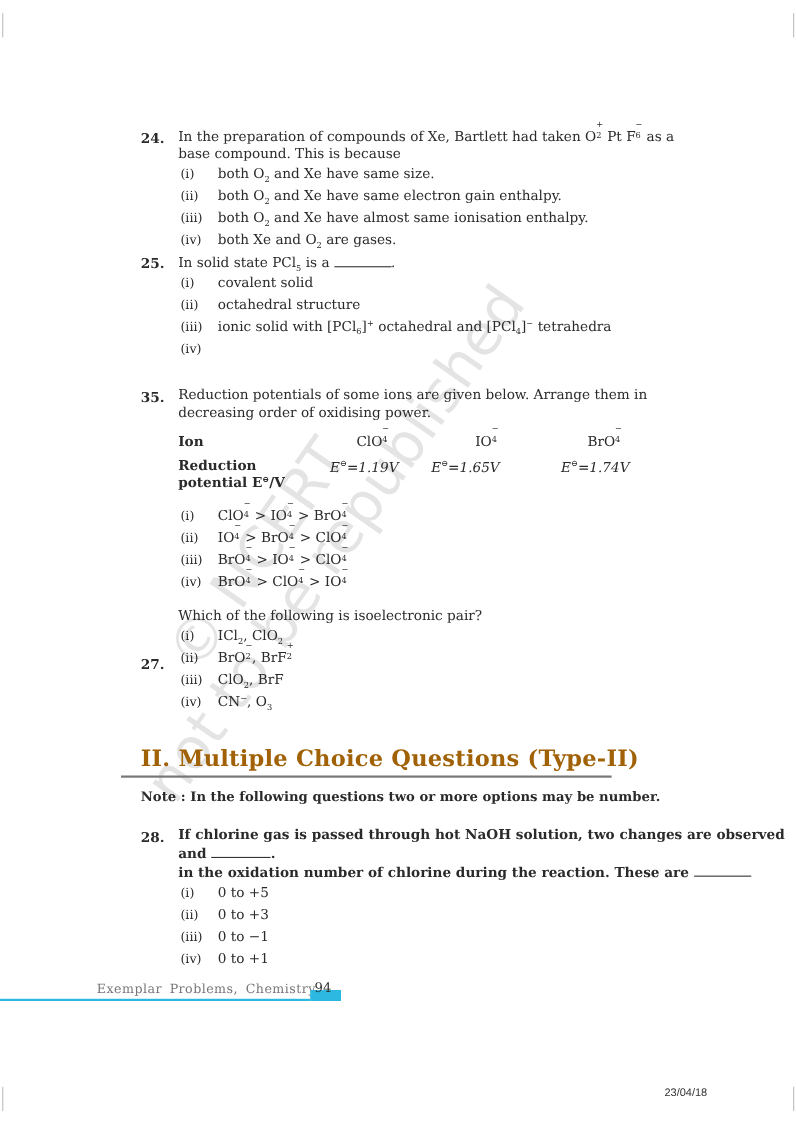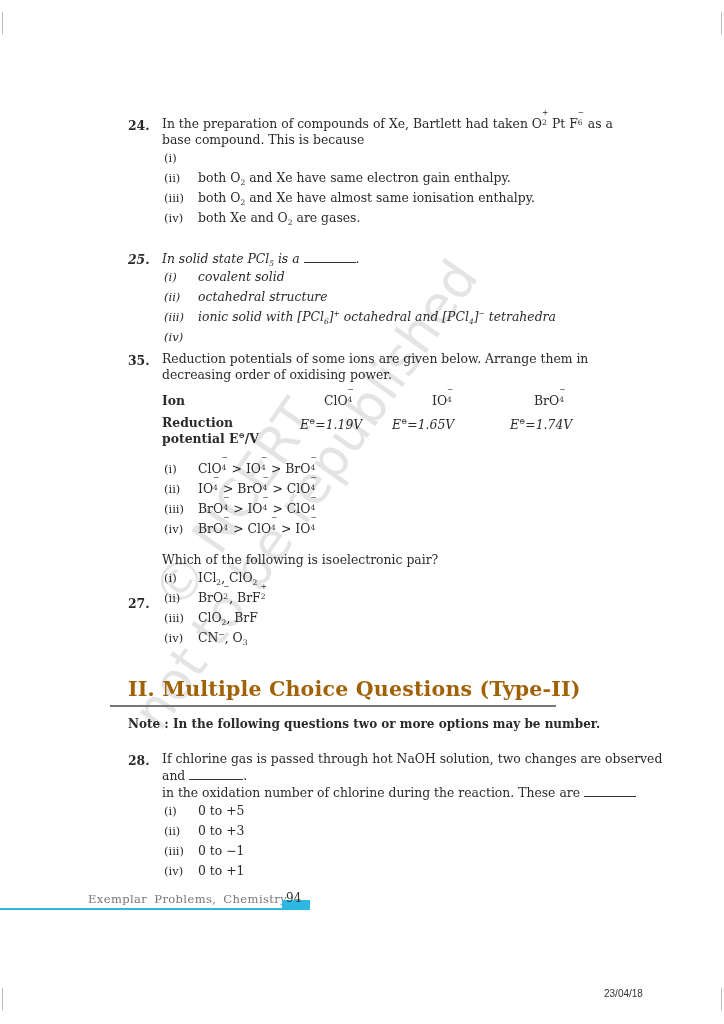--- a/index.html
+++ b/index.html
@@ -48,36 +48,37 @@
   <div class="wm" style="left:190px; top:560px; transform: rotate(-55deg); font-size:52px;">© NCERT</div>
   <div class="wm" style="left:170px; top:680px; transform: rotate(-55deg); font-size:52px;">not to be republished</div>
 
   <div class="q" style="top:114px;">
     <div class="qnum" style="top:2px;">24.</div>
     <div class="qtext">
       <span>In the preparation of compounds of Xe, Bartlett had taken O</span><span class="ss"><span class="u">+</span><span class="d">2</span></span><span> Pt F</span><span class="ss"><span class="u">−</span><span class="d">6</span></span><span> as a base compound. This is because</span>
     </div>
     <div class="opt">
         <span class="num">(i)</span>
+        <span class="txt"><span>both O</span><sub>2</sub><span> and Xe have same size.</span></span>
       </div>
     <div class="opt">
         <span class="num">(ii)</span>
         <span class="txt"><span>both O</span><sub>2</sub><span> and Xe have same electron gain enthalpy.</span></span>
       </div>
     <div class="opt">
         <span class="num">(iii)</span>
         <span class="txt"><span>both O</span><sub>2</sub><span> and Xe have almost same ionisation enthalpy.</span></span>
       </div>
     <div class="opt">
         <span class="num">(iv)</span>
         <span class="txt"><span>both Xe and O</span><sub>2</sub><span> are gases.</span></span>
       </div>
   </div>
 
-  <div class="q" style="top:248px;font-style:italic;">
+  <div class="q" style="top:228px;">
     <div class="qnum" style="top:2px;">25.</div>
     <div class="qtext">
       <span>In solid state PCl</span><sub>5</sub><span> is a </span><span class="blank"></span><span>.</span>
     </div>
     <div class="opt">
         <span class="num">(i)</span>
         <span class="txt">covalent solid</span>
       </div>
     <div class="opt">
         <span class="num">(ii)</span>
@@ -152,21 +153,21 @@
         <span class="txt"><span>CN</span><sup>−</sup><span>, O</span><sub>3</sub></span>
       </div>
   </div>
 
   <div class="section-title">II. Multiple Choice Questions (Type-II)</div>
   <div class="section-rule"></div>
   <div class="note">Note : In the following questions two or more options may be number.</div>
 
   <div class="q" style="top:749px;">
     <div class="qnum" style="top:2px;">28.</div>
-    <div class="qtext" style="width:470px;">
+    <div class="qtext" style="width:470px;font-weight:bold;">
       <div style="white-space:nowrap;">If chlorine gas is passed through hot NaOH solution, two changes are observed</div>
       <div style="white-space:nowrap;"><span>and</span> <span class="blank" style="width:54px;"></span><span>.</span></div>
       <div style="white-space:nowrap;"><span>in the oxidation number of chlorine during the reaction. These are</span> <span class="blank" style="width:52px;"></span></div>
     </div>
     <div class="opt">
         <span class="num">(i)</span>
         <span class="txt">0 to +5</span>
       </div>
     <div class="opt">
         <span class="num">(ii)</span>

